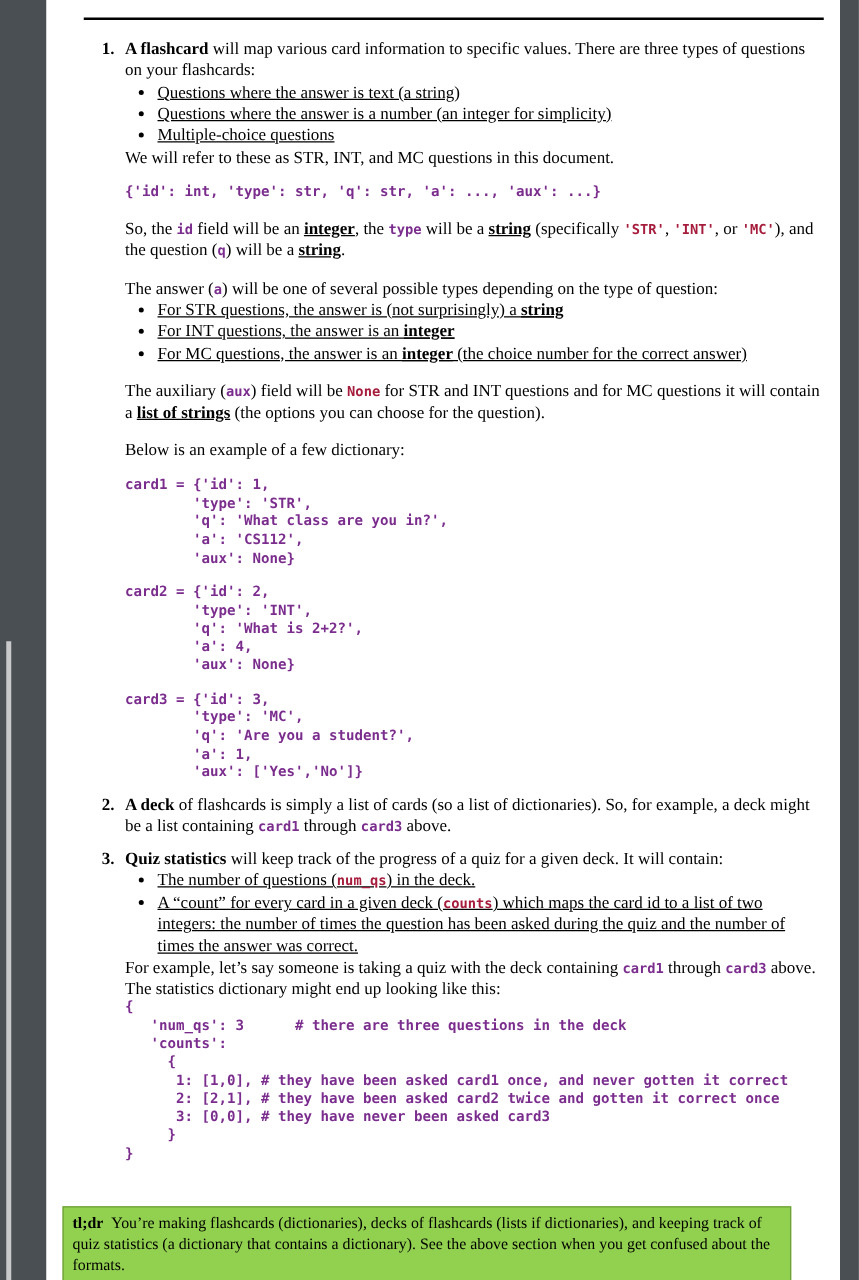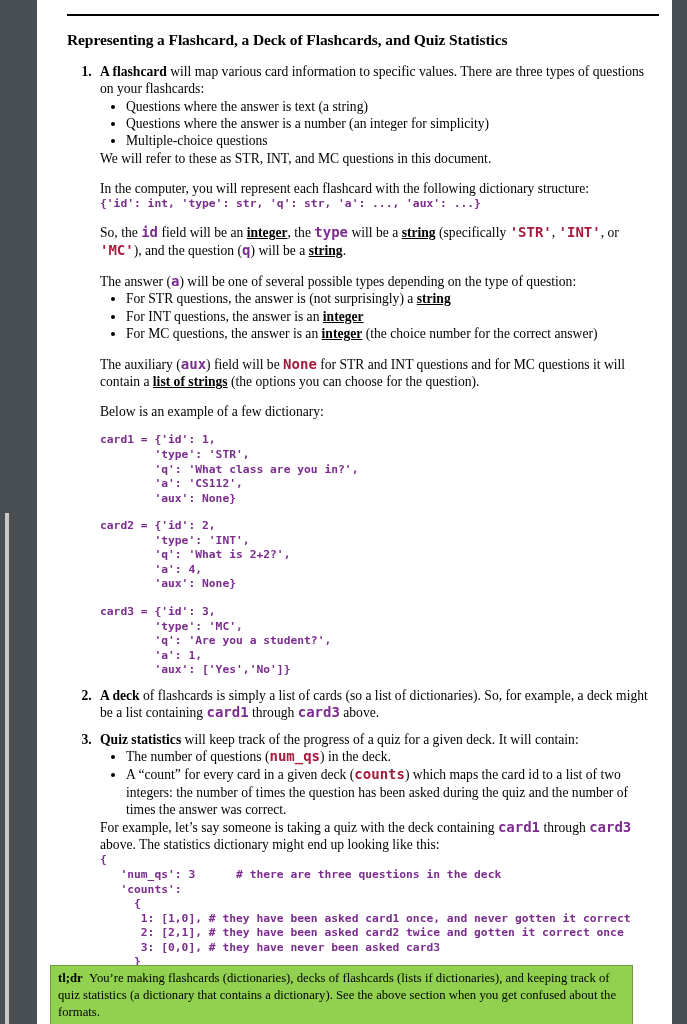--- a/index.html
+++ b/index.html
@@ -67,33 +67,33 @@
     padding-left: 5px;
   }
   ol.main-list > li::marker { font-weight: bold; }
 
   ul.sub {
     list-style: disc;
     margin: 0;
     padding-left: 26px;
     font-size: 13.6px;
   }
-  ul.sub li { margin: 0; line-height: 1.28; }
+  ul.sub li { margin: 0; line-height: 1.28; text-decoration: underline; }
 
   p { margin: 0; line-height: 1.26; }
   .gap { height: 13px; }
   .gap-sm { height: 9px; }
 
   .b { font-weight: bold; }
   .u { text-decoration: underline; font-weight: bold; }
 
   
   code, .code {
     font-family: "DejaVu Sans Mono", monospace;
-    font-size: 14px;
+    font-size: 11px;
     font-weight: bold;
     color: #7b2d8e;
   }
   .lit { color: #a61c3c; }
 
   pre.block {
     font-family: "DejaVu Sans Mono", monospace;
     font-size: 11.3px;
     font-weight: bold;
     color: #7b2d8e;
@@ -122,40 +122,38 @@
 <div class="gutter-left">
   <div class="gutter-scroll"></div>
 </div>
 <div class="gutter-right"></div>
 
 <div class="page">
   <div class="content">
 
     <div class="top-rule"></div>
 
-    <h1 class="doc-title">Representing a Flashcard, a Deck of Flashcards, and Quiz Statistics</h1>
 
     <ol class="main-list">
 
       <li>
         <div class="item-body">
           <span class="b">A flashcard</span><span> will map various card information to specific values. There are three types of questions on your flashcards:</span>
         </div>
 
         <ul class="sub">
           <li>Questions where the answer is text (a string)</li>
           <li>Questions where the answer is a number (an integer for simplicity)</li>
           <li>Multiple-choice questions</li>
         </ul>
 
         <p>We will refer to these as STR, INT, and MC questions in this document.</p>
 
         <div class="gap"></div>
 
-        <p>In the computer, you will represent each flashcard with the following dictionary structure:</p>
         <pre class="block">{'id': int, 'type': str, 'q': str, 'a': ..., 'aux': ...}</pre>
 
         <div class="gap"></div>
 
         <p><span>So, the </span><code>id</code><span> field will be an </span><span class="u">integer</span><span>, the </span><code>type</code><span> will be a </span><span class="u">string</span><span> (specifically </span><code class="lit">'STR'</code><span>, </span><code class="lit">'INT'</code><span>, or </span><code class="lit">'MC'</code><span>), and the question (</span><code>q</code><span>) will be a </span><span class="u">string</span><span>.</span></p>
 
         <div class="gap"></div>
 
         <p><span>The answer (</span><code>a</code><span>) will be one of several possible types depending on the type of question:</span></p>
 

